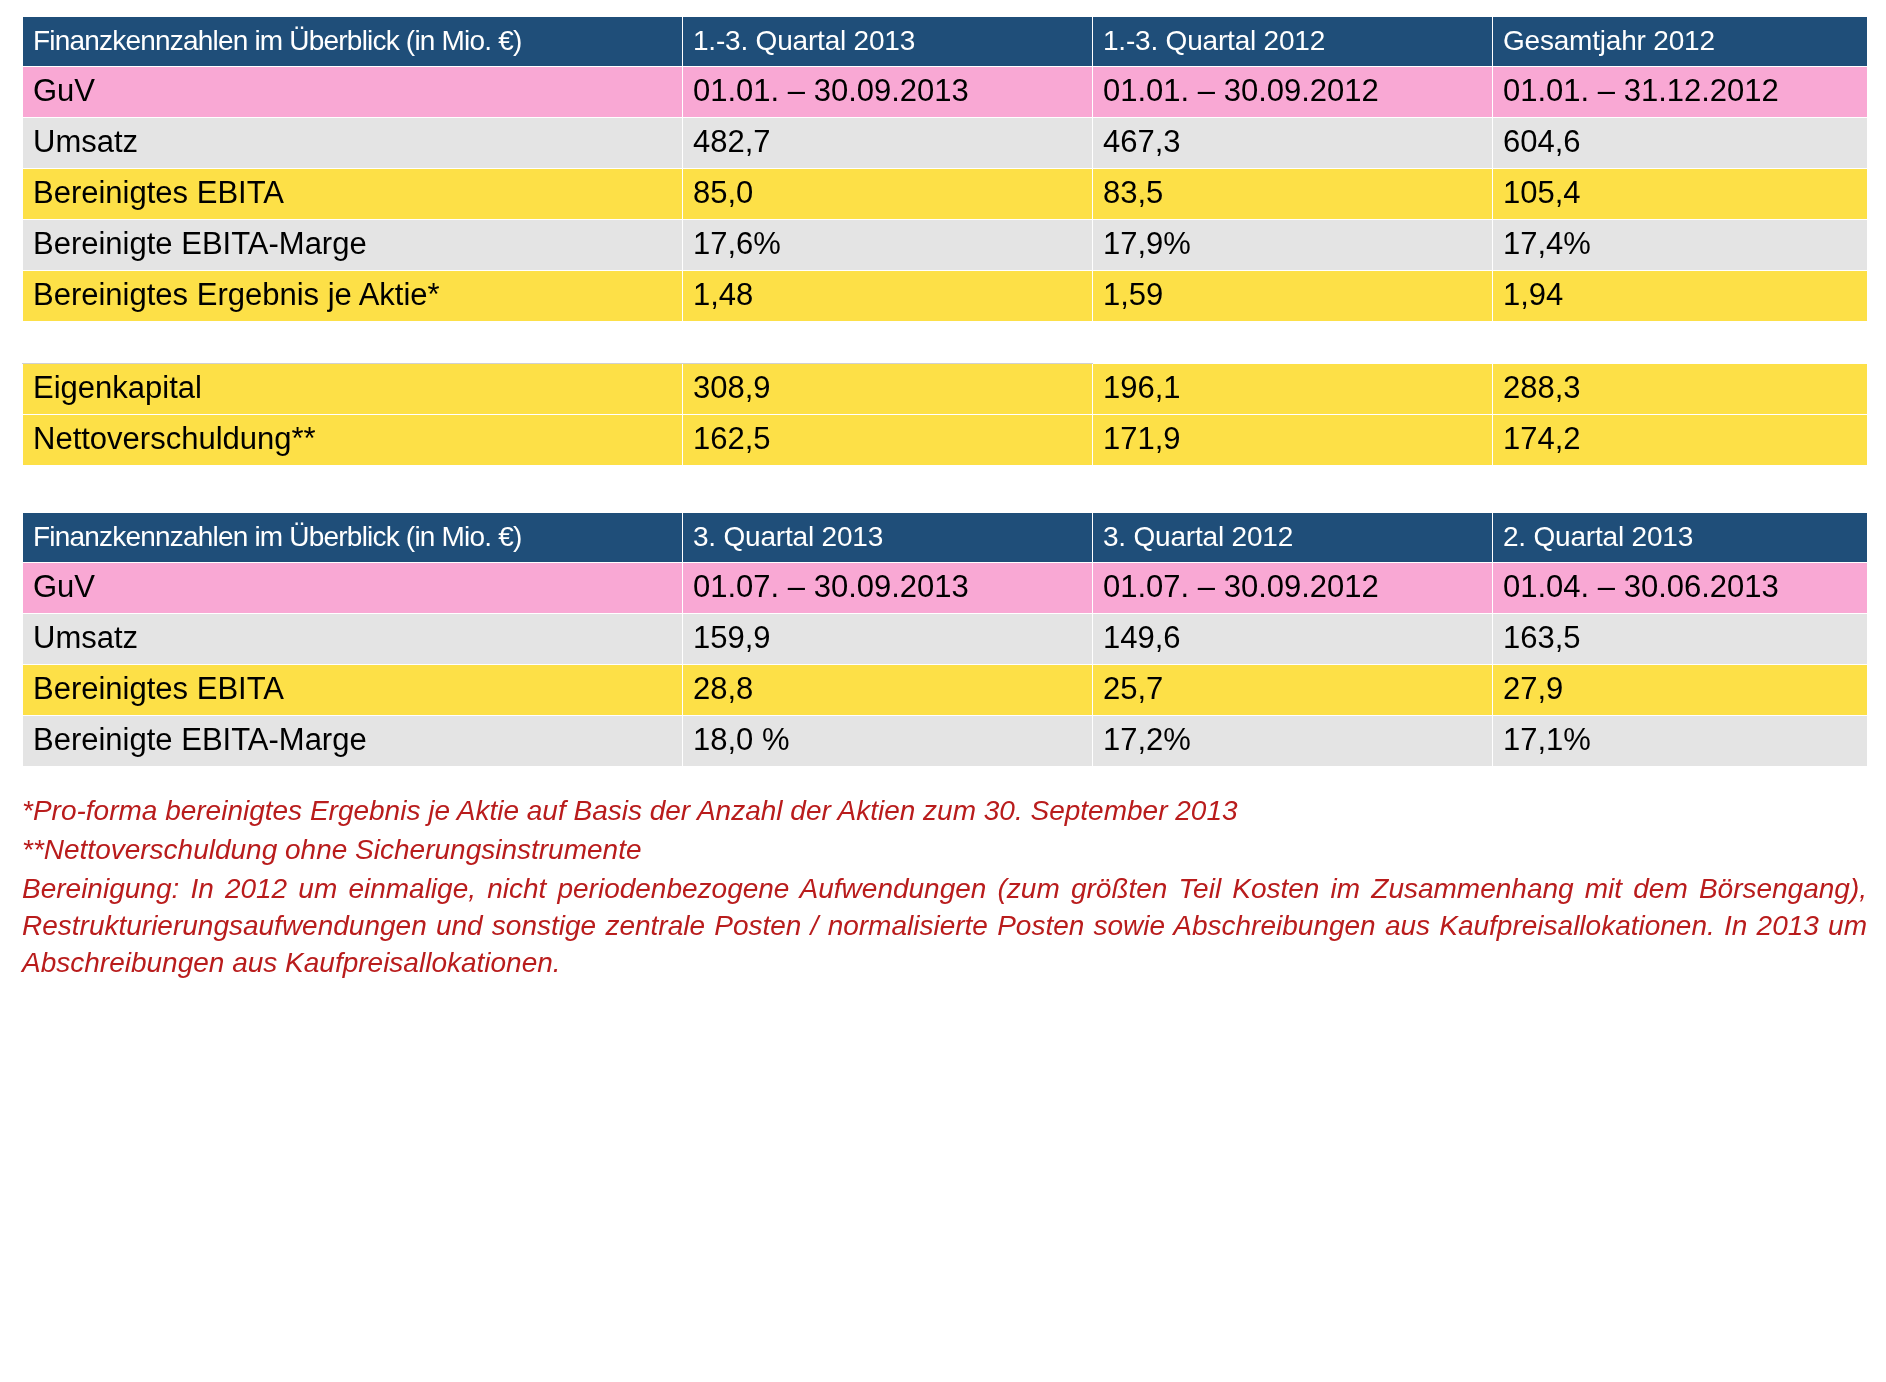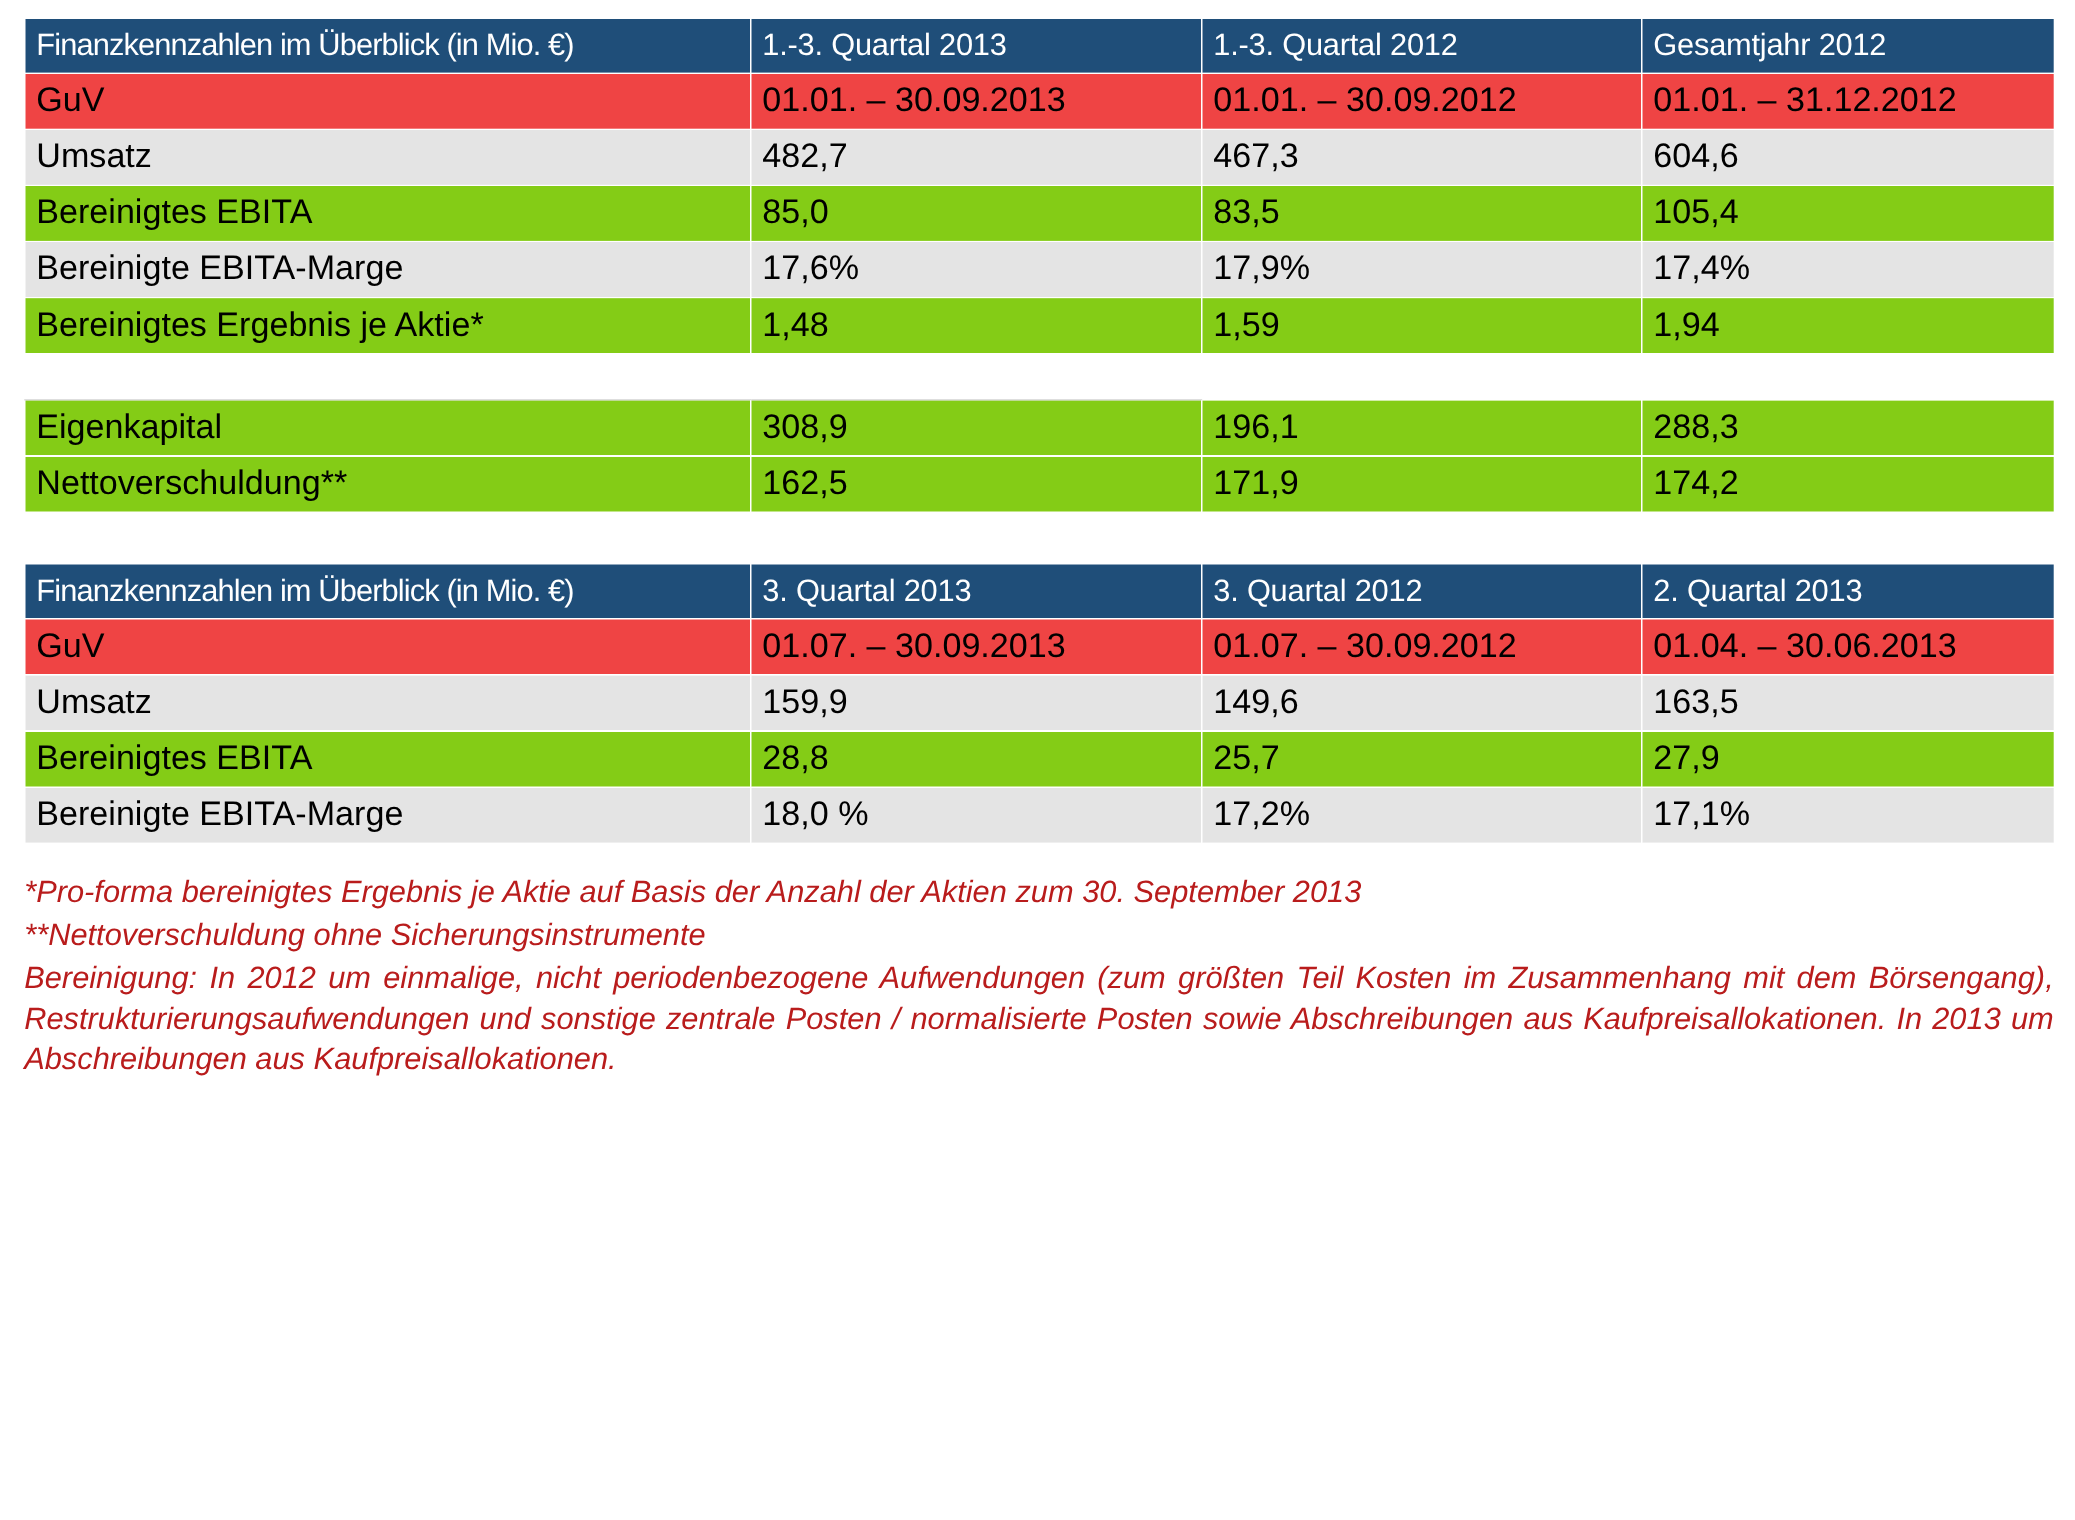--- a/index.html
+++ b/index.html
@@ -45,28 +45,28 @@
   tr.header td {
     background: #1f4e79;
     color: #ffffff;
     font-size: 28px;
     letter-spacing: -0.2px;
   }
   tr.header td.title {
     letter-spacing: -0.8px;
   }
   tr.section td {
-    background: #ef4444;
+    background: #f9a8d4;
     color: #000000;
   }
   tr.rowA td {
     background: #e4e4e4;
   }
   tr.rowB td {
-    background: #84cc16;
+    background: #fde047;
   }
   tr.spacer td {
     background: #ffffff;
     border: 1px solid #ffffff;
     height: 42px;
   }
   tr.spacer td.b {
     border-bottom: 1px solid #d0d0d0;
   }
   .gap {

